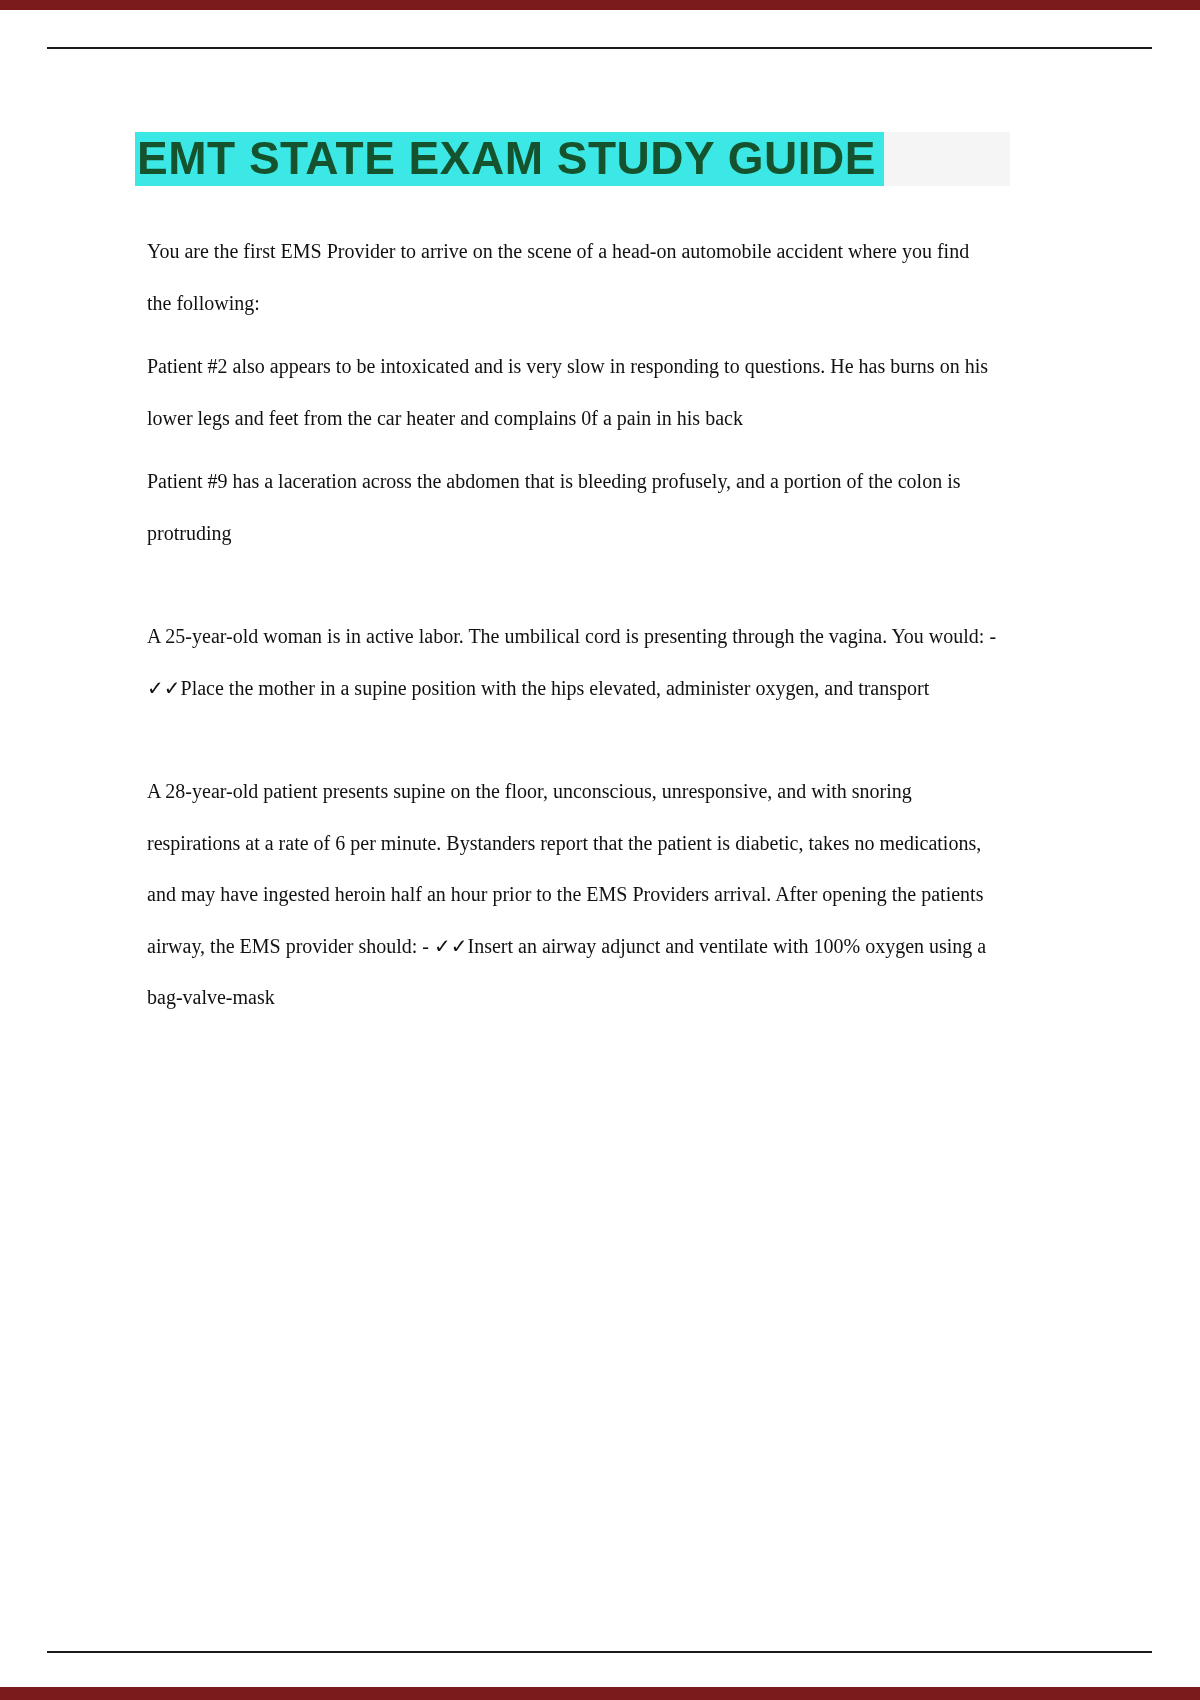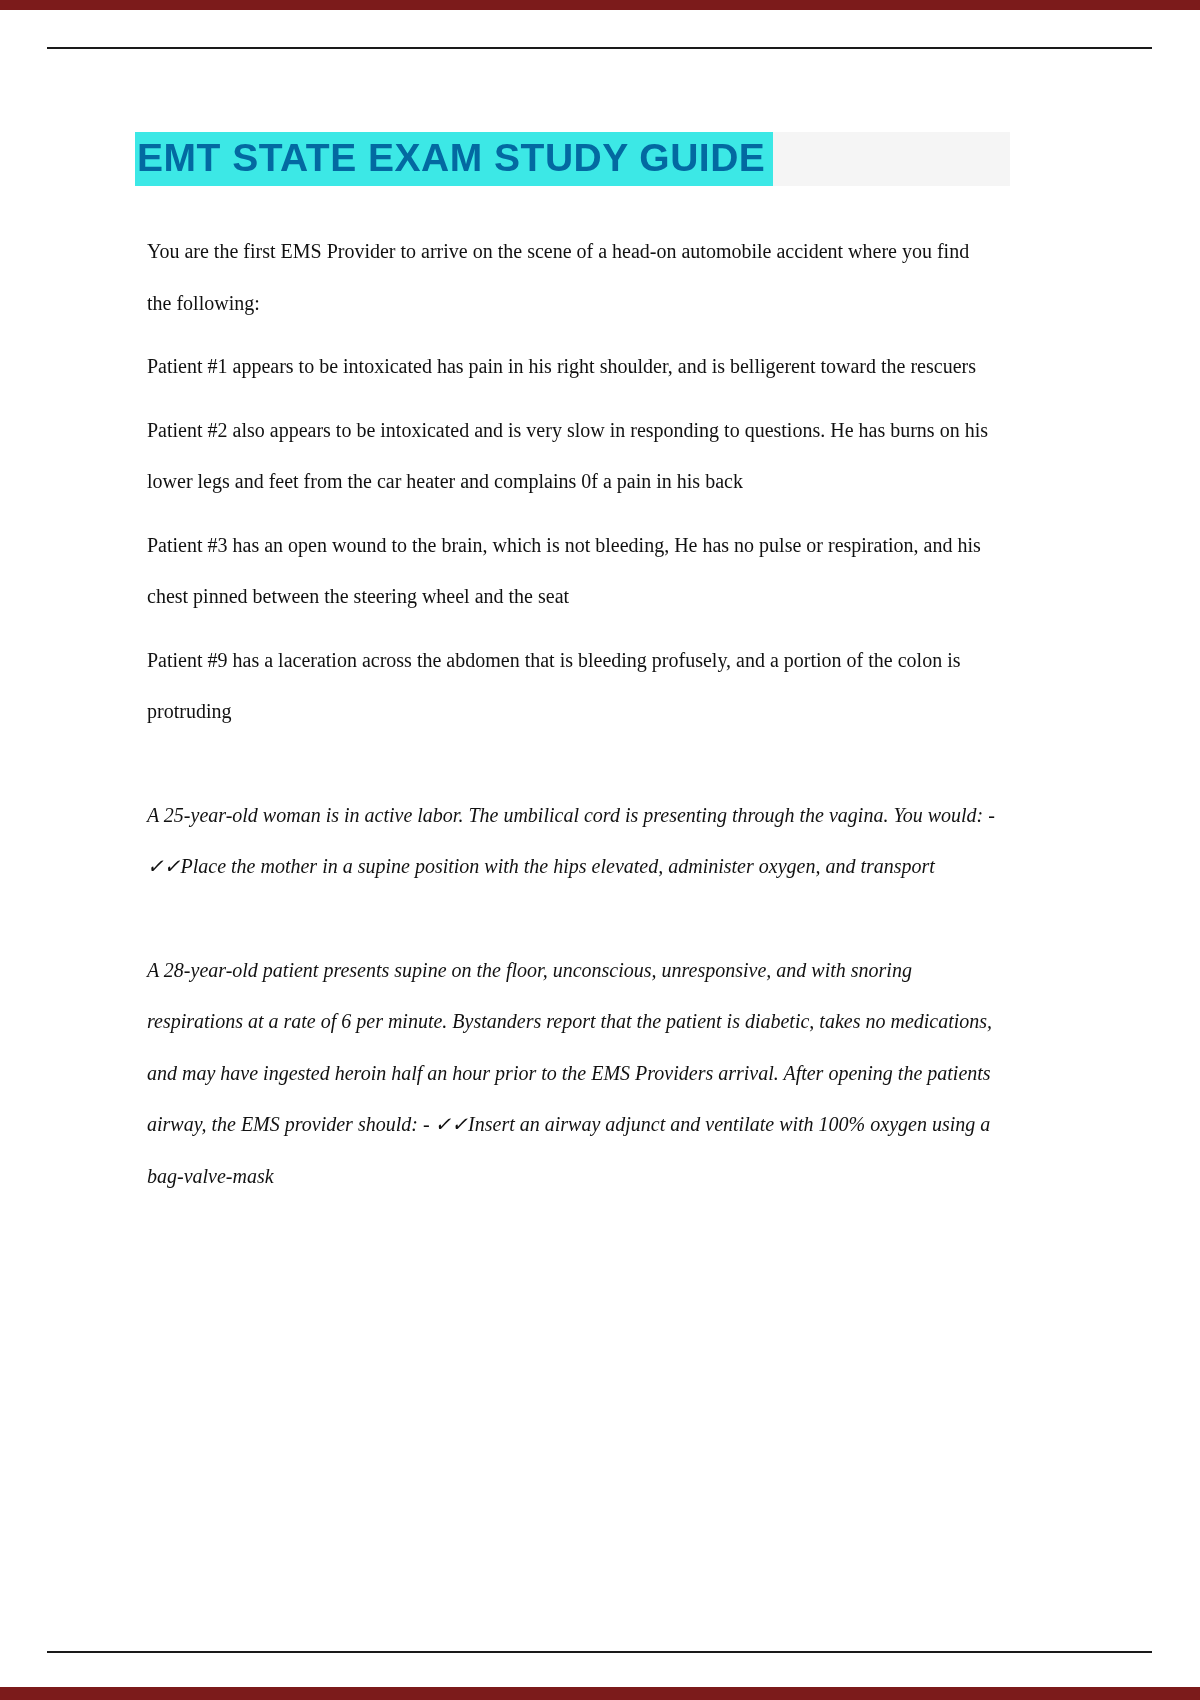--- a/index.html
+++ b/index.html
@@ -50,58 +50,55 @@
     background: #f5f5f5;
     margin-bottom: 40px;
     line-height: 54px;
     height: 54px;
     white-space: nowrap;
   }
   .doc-title {
     display: inline-block;
     font-family: "Liberation Sans", sans-serif;
     font-weight: bold;
-    font-size: 39px;
+    font-size: 46px;
     letter-spacing: 0.5px;
-    color: #0369a1;
+    color: #14532d;
     background: #3ce8e6;
     padding: 1px 8px 3px 2px;
     line-height: 50px;
   }
 
   .para {
     font-size: 20px;
     line-height: 51.5px;
     margin: 12px;
     text-align: left;
   }
   .gap-before {
     margin-top: 52px;
-    font-style: italic;
   }
 </style>
 </head>
 <body>
 
 <div class="page-border-top"></div>
 <div class="rule rule-top"></div>
 
 <div class="content">
 
   <div class="title-row">
     <span class="doc-title">EMT STATE EXAM STUDY GUIDE</span>
   </div>
 
   <p class="para">You are the first EMS Provider to arrive on the scene of a head-on automobile accident where you find the following:</p>
 
-  <p class="para">Patient #1 appears to be intoxicated has pain in his right shoulder, and is belligerent toward the rescuers</p>
 
   <p class="para">Patient #2 also appears to be intoxicated and is very slow in responding to questions. He has burns on his lower legs and feet from the car heater and complains 0f a pain in his back</p>
 
-  <p class="para">Patient #3 has an open wound to the brain, which is not bleeding, He has no pulse or respiration, and his chest pinned between the steering wheel and the seat</p>
 
   <p class="para">Patient #9 has a laceration across the abdomen that is bleeding profusely, and a portion of the colon is protruding</p>
 
 
   <p class="para gap-before">A 25-year-old woman is in active labor. The umbilical cord is presenting through the vagina. You would: - ✓✓Place the mother in a supine position with the hips elevated, administer oxygen, and transport</p>
 
   <p class="para gap-before">A 28-year-old patient presents supine on the floor, unconscious, unresponsive, and with snoring respirations at a rate of 6 per minute. Bystanders report that the patient is diabetic, takes no medications, and may have ingested heroin half an hour prior to the EMS Providers arrival. After opening the patients airway, the EMS provider should: - ✓✓Insert an airway adjunct and ventilate with 100% oxygen using a bag-valve-mask</p>
 
 </div>
 

